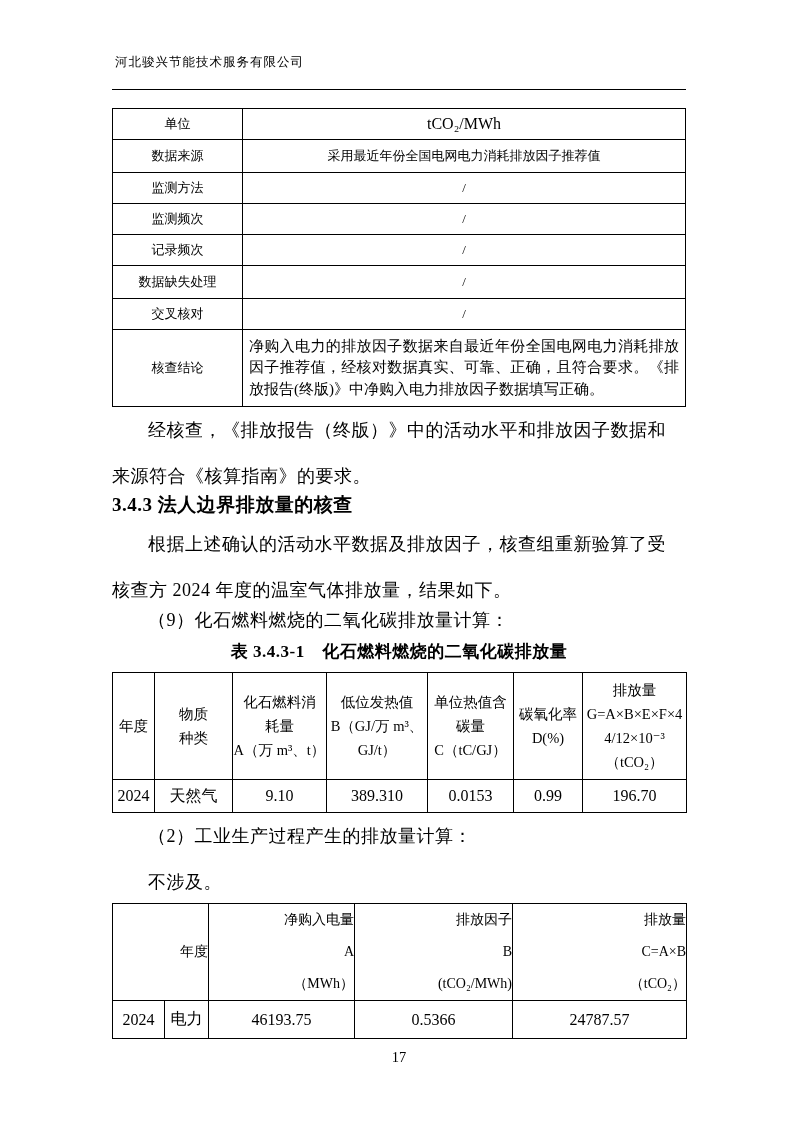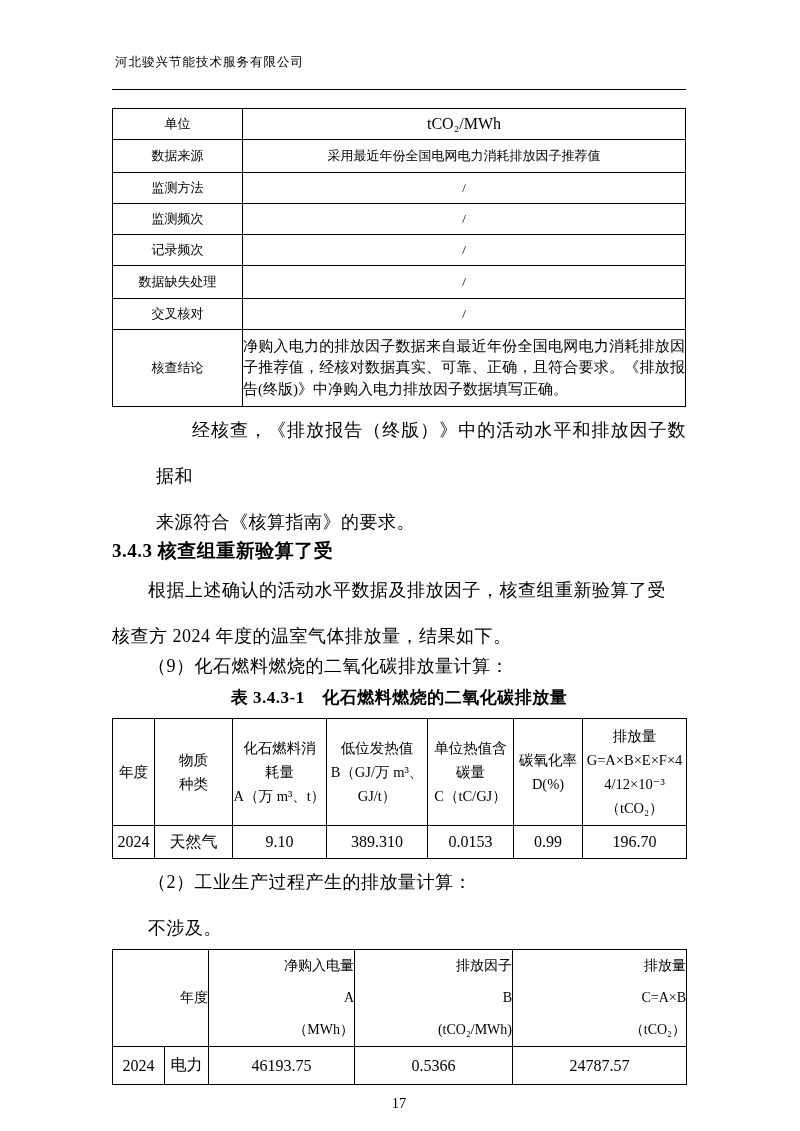--- a/index.html
+++ b/index.html
@@ -16,28 +16,28 @@
   table{border-collapse:collapse;table-layout:fixed;width:574px;border:1.5px solid #000;}
   td,th{border:1px solid #000;text-align:center;vertical-align:middle;padding:0;font-weight:normal;}
   
   .t1 td{font-size:13px;}
   .t1 .lbl{width:129px;}
   .t1 .r-s td{height:30px;}
   .t1 .r-m td{height:32px;}
   .t1 .r-l td{height:70px;}
   .t1 .unit{font-size:16px;}
   .t1 .conclusion{
-    text-align:justify;padding:3px 0;line-height:21.5px;font-size:15px;
+    text-align:justify;padding:3px 6px;line-height:21.5px;font-size:15px;
   }
   
   .para{
     font-size:18px;line-height:46px;margin:0;white-space:pre-line;
     text-indent:2em;text-align:justify;letter-spacing:.5px;
   }
-  .pa1{margin-top:0;margin-left:44px;}
+  .pa1{margin-top:0;}
   .heading{font-size:19px;font-weight:bold;margin:-10px 0 0 0;height:32px;line-height:32px;letter-spacing:.5px;}
   .pa3{margin-top:-16px;}
   .caption{
     font-size:17px;font-weight:bold;text-align:center;height:34px;line-height:34px;
     margin:-8px 0 0 0;letter-spacing:.5px;
   }
   .pa6{margin-top:-14px;}
   
   .t2{margin-top:3px;}
   .t2 th{font-size:14.5px;line-height:24px;white-space:pre-line;height:106px;}
@@ -91,21 +91,21 @@
     <tr class="r-l">
       <td class="lbl">核查结论</td>
       <td class="conclusion">净购入电力的排放因子数据来自最近年份全国电网电力消耗排放因子推荐值，经核对数据真实、可靠、正确，且符合要求。《排放报告(终版)》中净购入电力排放因子数据填写正确。</td>
     </tr>
   </tbody>
     </table>
 
   <p class="para pa1">经核查，《排放报告（终版）》中的活动水平和排放因子数据和
 来源符合《核算指南》的要求。</p>
 
-  <h3 class="heading">3.4.3  核查组重新验算了受</h3>
+  <h3 class="heading">3.4.3  法人边界排放量的核查</h3>
 
   <p class="para pa2">根据上述确认的活动水平数据及排放因子，核查组重新验算了受
 核查方 2024 年度的温室气体排放量，结果如下。</p>
 
   <p class="para pa3">（9）化石燃料燃烧的二氧化碳排放量计算：</p>
 
   <div class="caption">表 3.4.3-1　化石燃料燃烧的二氧化碳排放量</div>
 
   <table class="t2">
     <colgroup>

